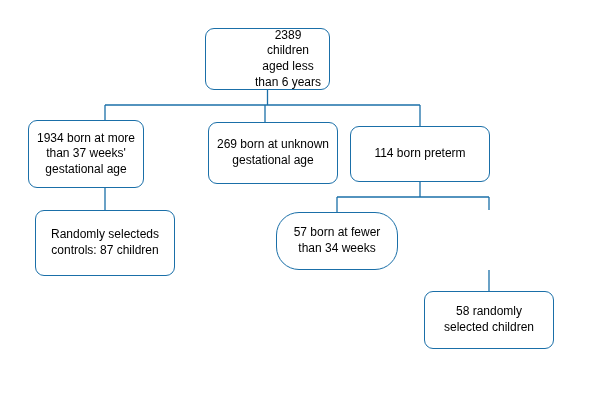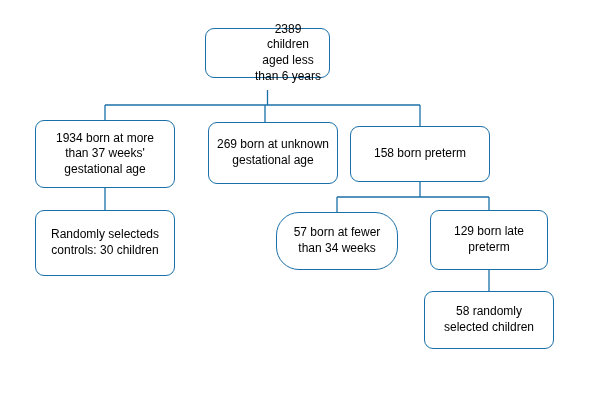--- a/index.html
+++ b/index.html
@@ -29,22 +29,22 @@
     }
     svg.edges {
       position: absolute;
       left: 0; top: 0;
       width: 600px; height: 400px;
       pointer-events: none;
     }
     svg.edges line { stroke: var(--accent); stroke-width: 1.3; }
 
     
-    .n-root     { left: 205px; top: 28px;  width: 125px; height: 50px; padding-left: 48px; }
-    .n-term     { left: 35px;  top: 120px; width: 140px; height: 68px; }
+    .n-root     { left: 205px; top: 28px;  width: 125px; height: 62px; padding-left: 48px; }
+    .n-term     { left: 28px;  top: 120px; width: 116px; height: 68px; }
     .n-unknown  { left: 200px; top: 122px; width: 130px; height: 62px; margin-left: 8px; }
     .n-preterm  { left: 350px; top: 126px; width: 140px; height: 56px; }
     .n-controls { left: 35px;  top: 210px; width: 140px; height: 66px; }
     .n-under34  { left: 276px; top: 212px; width: 122px; height: 58px; border-radius: 23px; }
     .n-late     { left: 430px; top: 210px; width: 118px; height: 60px; }
     .n-selected { left: 424px; top: 291px; width: 130px; height: 58px; }
   </style>
 </head>
 <body>
 
@@ -60,19 +60,18 @@
     <line x1="420" y1="182" x2="420" y2="197"></line>
     <line x1="337" y1="197" x2="489" y2="197"></line>
     <line x1="337" y1="197" x2="337" y2="212"></line>
     <line x1="489" y1="197" x2="489" y2="210"></line>
     <line x1="489" y1="270" x2="489" y2="306"></line>
   </svg>
 
   <div class="node n-root">2389 children aged less than 6 years</div>
   <div class="node n-term">1934 born at more than 37 weeks' gestational age</div>
   <div class="node n-unknown">269 born at unknown gestational age</div>
-  <div class="node n-preterm">158 born preterm</div>
-  <div class="node n-controls">Randomly selecteds controls: 30 children</div>
+  <div class="node n-preterm">114 born preterm</div>
+  <div class="node n-controls">Randomly selecteds controls: 87 children</div>
   <div class="node n-under34">57 born at fewer than 34 weeks</div>
-  <div class="node n-late">129 born late preterm</div>
   <div class="node n-selected">58 randomly selected children</div>
 
 </div>
 
 </body></html>

